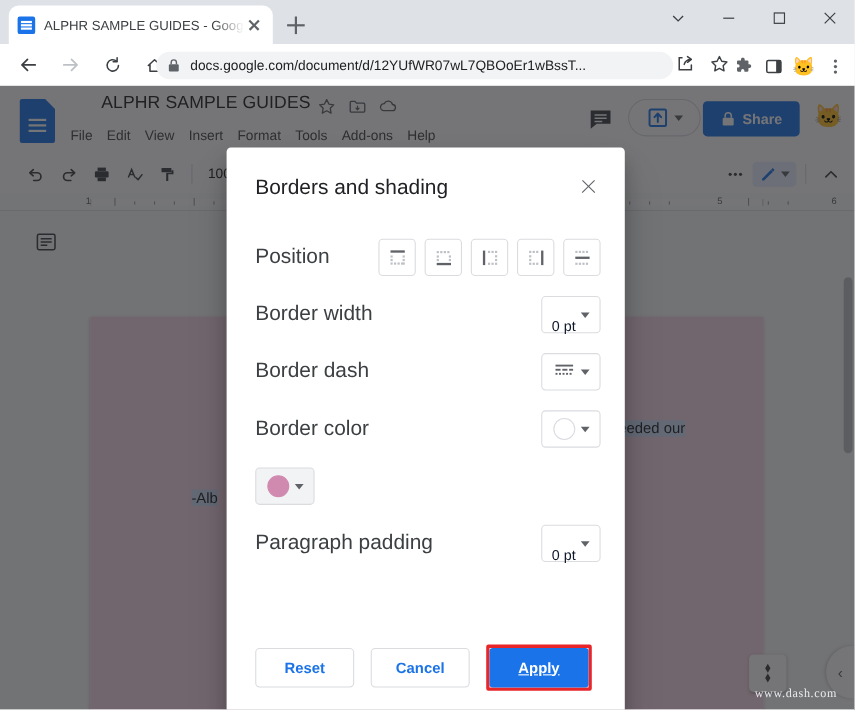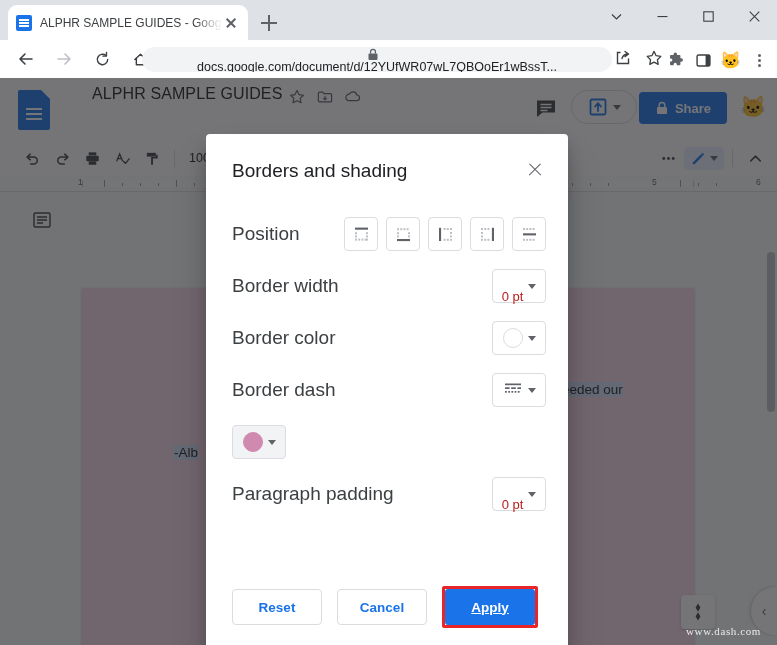--- a/index.html
+++ b/index.html
@@ -62,21 +62,21 @@
 
   .toolbar-row {
     position: absolute; left: 0; top: 40px; width: 777px; height: 38px;
     background: #fff; display: flex; align-items: center;
   }
   .navbtn { width: 32px; height: 32px; margin-left: 6px; display: flex; align-items: center; justify-content: center; cursor: pointer; }
   .navbtn.first { margin-left: 10px; }
   .omnibox {
     position: absolute; left: 142px; top: 7px; width: 470px; height: 25px;
     background: #f1f3f4; border-radius: 13px; display: flex; align-items: center;
-    padding: 0 10px; cursor: text; flex-direction: column;
+    padding: 0 10px; cursor: text;
   }
   .lockicon { width: 12px; height: 13px; flex: 0 0 12px; margin-right: 9px; }
   .omnibox-url { font-size: 12.5px; color: #202124; white-space: nowrap; overflow: hidden; }
   .omni-icon { position: absolute; top: 9px; width: 22px; height: 22px; cursor: pointer; }
   .ext-icons { position: absolute; right: 4px; top: 7px; display: flex; align-items: center; }
   .ext-icon { width: 28px; height: 26px; display: flex; align-items: center; justify-content: center; cursor: pointer; }
   .cat-avatar {
     width: 22px; height: 22px; border-radius: 50%; overflow: hidden;
     display: flex; align-items: center; justify-content: center;
     font-size: 17px; line-height: 1;
@@ -220,21 +220,21 @@
     width: 34px; height: 34px; border: 1px solid #dadce0; border-radius: 4px;
     display: flex; align-items: center; justify-content: center; cursor: pointer;
     background: #fff;
   }
   .dropdown {
     height: 34px; min-width: 54px; border: 1px solid #dadce0; border-radius: 4px;
     display: flex; align-items: center; justify-content: center; gap: 5px;
     padding: 0 7px; cursor: pointer; background: #fff;
   }
   .dropdown.hover { background: #f1f3f4; }
-  .dd-text { font-size: 13px; color: #b91c1c; margin-top: 20px; }
+  .dd-text { font-size: 13px; color: #0f172a; margin-top: 20px; }
   .caret { width: 0; height: 0; border-left: 4px solid transparent; border-right: 4px solid transparent; border-top: 5px solid #5f6368; }
   .swatch-circle {
     width: 20px; height: 20px; border-radius: 50%; border: 1px solid #dadce0; display: block;
   }
 
   .actions { position: absolute; left: 26px; right: 30px; bottom: 26px; display: flex; justify-content: space-between; align-items: center; }
   .btn-text {
     min-width: 90px; height: 36px; border: 1px solid #dadce0; border-radius: 4px;
     background: #fff; color: #1a73e8; font-size: 13.5px; font-weight: bold;
     display: flex; align-items: center; justify-content: center; cursor: pointer;
@@ -366,20 +366,30 @@
       <div class="hdr-icon" style="left:316px">
         <svg width="18" height="18" viewBox="0 0 18 18">
             <path d="M2.4 5.2a1 1 0 0 1 1-1h3.3l1.3 1.5h6.6a1 1 0 0 1 1 1v6.2a1 1 0 0 1-1 1H3.4a1 1 0 0 1-1-1Z" fill="none" stroke="#5f6368" stroke-width="1.2"></path>
             <path d="M9 8.4v3.3 M7.6 10.3 L9 11.8 L10.4 10.3" fill="none" stroke="#5f6368" stroke-width="1.1" stroke-linecap="round" stroke-linejoin="round"></path>
           </svg>
       </div>
       <div class="hdr-icon" style="left:344px">
         <svg width="18" height="18" viewBox="0 0 18 18">
             <path d="M5 12.6h7.6a2.8 2.8 0 0 0 .2-5.6A4 4 0 0 0 5.3 6.2 2.9 2.9 0 0 0 5 12.6Z" fill="none" stroke="#5f6368" stroke-width="1.2"></path>
           </svg>
+      </div>
+      <div class="menubar">
+        <span>File</span>
+        <span>Edit</span>
+        <span>View</span>
+        <span>Insert</span>
+        <span>Format</span>
+        <span>Tools</span>
+        <span>Add-ons</span>
+        <span>Help</span>
       </div>
       <div class="comment-btn">
         <svg width="24" height="24" viewBox="0 0 24 24">
             <path d="M3 4.5h18v12H8.5L3 21Z" fill="#3c4043"></path>
             <path d="M6.5 8.5h11 M6.5 11.5h11 M6.5 14.5h7" stroke="#fff" stroke-width="1.3"></path>
           </svg>
       </div>
       <div class="present-btn">
         <svg width="22" height="22" viewBox="0 0 22 22">
             <rect x="3.5" y="3.5" width="15" height="15" rx="1.4" fill="none" stroke="#1a73e8" stroke-width="1.8"></rect>
@@ -615,30 +625,20 @@
         <span class="row-label">Border width</span>
         <span class="row-control">
           <span class="dropdown">
             <span class="dd-text">0 pt</span>
             <span class="caret"></span>
           </span>
         </span>
       </div>
 
       <div class="row">
-        <span class="row-label">Border color</span>
-        <span class="row-control">
-          <span class="dropdown">
-            <span class="swatch-circle" id="border-swatch" style="background: rgb(255, 255, 255);"></span>
-            <span class="caret"></span>
-          </span>
-        </span>
-      </div>
-
-      <div class="row">
         <span class="row-label">Border dash</span>
         <span class="row-control">
           <span class="dropdown">
             <span>
               <svg width="20" height="14" viewBox="0 0 20 14">
                 <rect x="2" y="2.5" width="16" height="1.7" fill="#5f6368"></rect>
                 <g fill="#5f6368">
                   <rect x="2" y="6.3" width="4.6" height="1.7"></rect>
                     <rect x="8.2" y="6.3" width="4.6" height="1.7"></rect>
                     <rect x="14.4" y="6.3" width="3.6" height="1.7"></rect>
@@ -651,20 +651,30 @@
                   <rect x="14.8" y="10" width="1.8" height="1.7"></rect>
                 </g>
               </svg>
             </span>
             <span class="caret"></span>
           </span>
         </span>
       </div>
 
       <div class="row">
+        <span class="row-label">Border color</span>
+        <span class="row-control">
+          <span class="dropdown">
+            <span class="swatch-circle" id="border-swatch" style="background: rgb(255, 255, 255);"></span>
+            <span class="caret"></span>
+          </span>
+        </span>
+      </div>
+
+      <div class="row">
         <span class="row-control">
           <span class="dropdown hover">
             <span class="swatch-circle" id="bg-swatch" style="background: rgb(208, 138, 176); border-color: rgb(208, 138, 176);"></span>
             <span class="caret"></span>
           </span>
         </span>
       </div>
 
       <div class="row">
         <span class="row-label">Paragraph padding</span>

